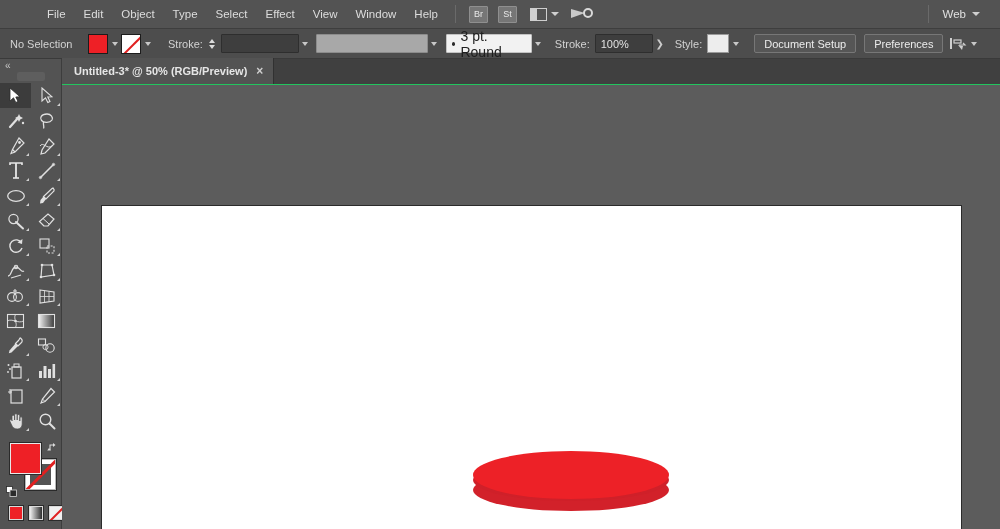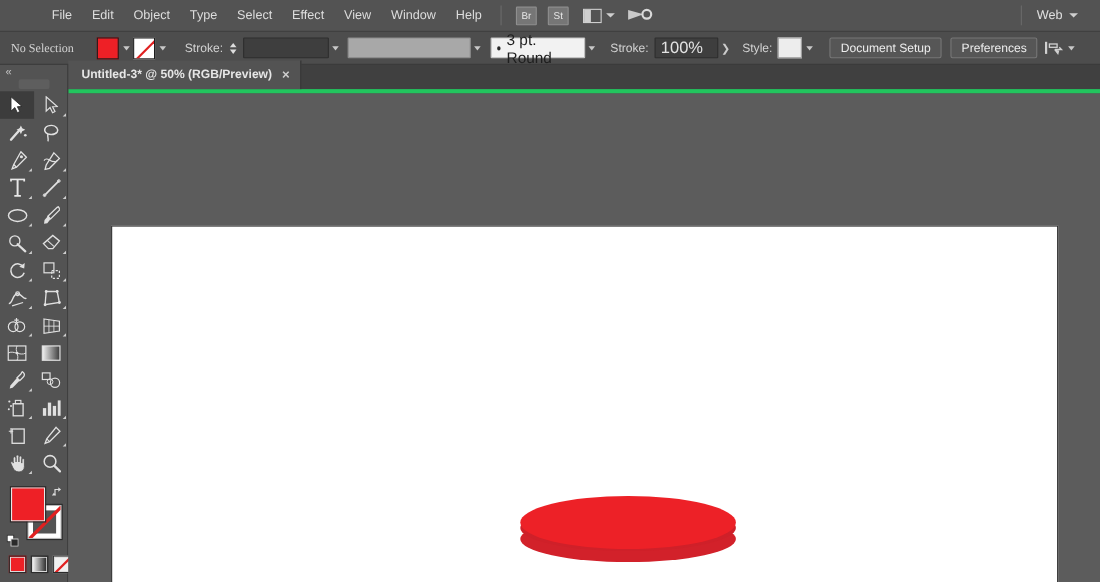--- a/index.html
+++ b/index.html
@@ -55,21 +55,21 @@
   .menubar-right { margin-left:auto; display:flex; align-items:center; padding-right:20px; }
   .ws-label { font-size:11.5px; color:#e0e0e0; padding:0 6px; }
 
   
   .controlbar {
     position:absolute; left:0; top:29px; width:1000px; height:30px;
     background:#4d4d4d; border-bottom:1px solid #3a3a3a;
     display:flex; align-items:center; padding-left:10px; gap:0;
   }
   .cb-label { font-size:11px; color:#d2d2d2; white-space:nowrap; }
-  .sel-label { width:78px;font-family:Liberation Serif, serif; }
+  .sel-label { width:78px; }
   .swatch-box {
     width:20px;height:20px;border:1px solid #1c1c1c; background:#ee2026;
   }
   .swatch-none {
     width:20px;height:20px;border:1px solid #1c1c1c; background:#fff; position:relative; overflow:hidden;
   }
   .swatch-none::after {
     content:""; position:absolute; left:-3px; top:9px; width:28px; height:2px;
     background:#e02020; transform:rotate(-45deg);
   }
@@ -81,21 +81,21 @@
     border-top:4px solid #c8c8c8;
   }
   .stepper {
     width:10px;height:18px;display:flex;flex-direction:column;align-items:center;justify-content:center;gap:2px;margin-left:4px;
   }
   .stepper i { width:0;height:0;border-left:3px solid transparent;border-right:3px solid transparent; }
   .stepper i.up { border-bottom:4px solid #ddd; }
   .stepper i.dn { border-top:4px solid #ddd; }
   .field {
     height:19px; background:#3e3e3e; border:1px solid #2e2e2e; border-radius:1px;
-    display:flex; align-items:center; padding:0 5px; font-size:15px; color:#e2e2e2;
+    display:flex; align-items:center; padding:0 5px; font-size:11px; color:#e2e2e2;
   }
   .field.light { background:#a8a8a8; border-color:#8c8c8c; }
   .cb-btn {
     height:19px; padding:0 9px; background:#565656; border:1px solid #777;
     border-radius:2px; font-size:11px; color:#ececec; display:flex; align-items:center;
     white-space:nowrap;
   }
   .profile-field {
     width:86px;height:19px;background:#f2f2f2;border:1px solid #c3c3c3;border-radius:1px;
     display:flex;align-items:center;gap:5px;padding:0 5px;font-size:14px;color:#1f1f1f;
@@ -103,21 +103,21 @@
   .profile-dot { width:4px;height:4px;border-radius:50%;background:#2b2b2b; }
   .opac-arrow {
     width:14px;height:19px;display:flex;align-items:center;justify-content:center;color:#ccc;font-size:10px;
   }
   .style-swatch { width:22px;height:19px;background:#ededed;border:1px solid #9a9a9a; }
   .align-ico { position:relative; width:18px;height:16px; margin-left:6px; }
 
   
   .tabbar {
     position:absolute; left:62px; top:59px; width:938px; height:26px;
-    background:#404040; border-bottom:4px solid #22c55e;
+    background:#404040; border-bottom:1px solid #22c55e;
     display:flex; align-items:flex-end;
   }
   .doc-tab {
     height:26px; background:#535353; border-right:1px solid #313131;
     display:flex; align-items:center; gap:9px; padding:0 10px 0 12px;
     font-size:11px; color:#e6e6e6; font-weight:bold; white-space:nowrap;
   }
   .tab-close { font-size:12px; color:#cfcfcf; line-height:1; }
 
   

